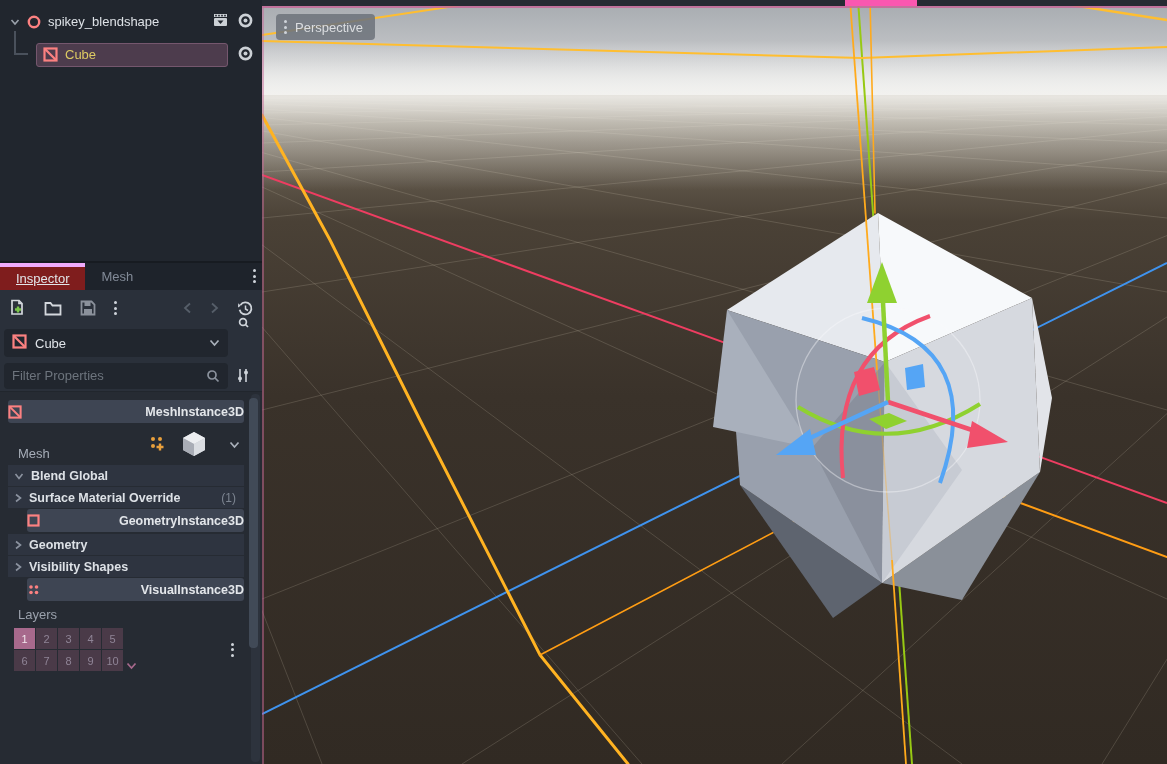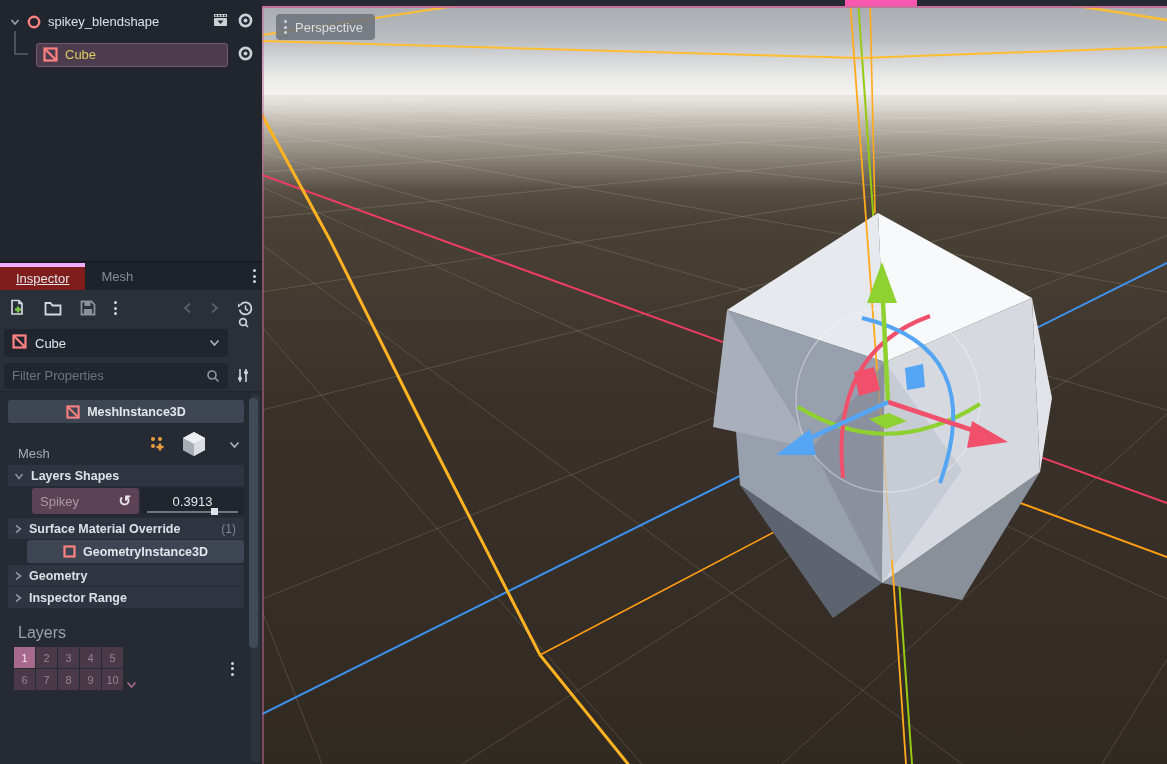--- a/index.html
+++ b/index.html
@@ -40,33 +40,33 @@
 
   .filtrow { height:32px; background:#2a303a; display:flex; align-items:center; padding:0 4px; border-bottom:1px solid #21262d; }
   .filter-box { flex:1; height:26px; background:#21262e; border-radius:4px; display:flex; align-items:center; padding:0 8px; }
   .filter-box input { flex:1; background:transparent; border:none; outline:none; color:#aeb4bd; font-size:13px; font-family:inherit; }
   .filter-box input::placeholder { color:#6d747d; }
 
   
   .ibody { flex:1; background:#262b33; position:relative; padding:8px 18px 0 8px; }
   .ibody .scrolltrack { position:absolute; right:2px; top:2px; bottom:2px; width:9px; background:#2d333d; border-radius:4px; }
   .ibody .scrollthumb { position:absolute; right:2px; top:4px; width:9px; height:250px; background:#414a57; border-radius:4px; }
-  .cat-bar { height:23px; background:#3e4553; border-radius:3px; display:flex; align-items:center; justify-content:center; gap:7px; color:#e3e6ea; font-size:12.5px; font-weight:bold; margin-bottom:2px; }
+  .cat-bar { height:23px; background:#3e4553; border-radius:3px; display:flex; align-items:center; justify-content:space-between; gap:7px; color:#e3e6ea; font-size:12.5px; font-weight:bold; margin-bottom:2px; }
   .cat-bar.indented { margin-left:19px; }
   .prop-row { height:40px; display:flex; align-items:center; color:#a6adb8; font-size:13px; padding-left:10px; }
   .prop-row .plabel { flex:1;margin-top:16px; }
   .section-row { height:21px; display:flex; align-items:center; background:#2e3440; margin-bottom:1px; font-size:12.5px; font-weight:bold; color:#dde1e6; padding-left:6px; gap:7px; }
   .section-row .count { margin-left:auto; margin-right:8px; color:#7d8591; font-weight:normal; font-size:12px; }
   .bs-row { height:26px; display:flex; align-items:stretch; margin:2px 0 4px 24px; }
   .bs-name { width:107px; background:#5c4254; border-radius:3px; display:flex; align-items:center; padding:0 8px; color:#a89ba3; font-size:13px; }
   .bs-name .revert { margin-left:auto; color:#e8e3e6; font-size:15px; font-weight:bold; }
   .bs-value { position:relative; flex:1; background:#21262e; border-radius:3px; margin-left:2px; display:flex; align-items:center; justify-content:center; color:#e3e6ea; font-size:13px; }
   .bs-track { position:absolute; left:6px; right:6px; bottom:1px; height:2px; background:#70767f; }
   .bs-handle { position:absolute; bottom:-2px; left:70%; width:7px; height:7px; background:#dfe2e6; }
-  .layers-label { height:20px; display:flex; align-items:center; color:#9aa1ac; font-size:16px; padding-left:10px; margin-top:15px; }
+  .layers-label { height:20px; display:flex; align-items:center; color:#9aa1ac; font-size:13px; padding-left:10px; margin-top:3px; }
   .layers-wrap { display:flex; align-items:center; margin-top:4px; }
   .layer-grid { display:grid; grid-template-columns:repeat(5,21px); grid-auto-rows:21px; gap:1px; margin-left:6px; }
   .layer-cell { background:#4a3a48; color:#8f8496; font-size:11px; display:flex; align-items:center; justify-content:center; }
   .layer-cell.active { background:#a7698c; color:#f2e6ed; }
   .layer-chevron { align-self:flex-end; margin:0 0 1px 3px; }
   .layers-menu { margin-left:auto; margin-right:10px; }
 
   
   .vdots { display:inline-flex; flex-direction:column; gap:2.5px; }
   .vdots i { width:3px; height:3px; border-radius:50%; background:#cfd4da; }
@@ -270,35 +270,23 @@
         <svg width="11" height="8" viewBox="0 0 11 8" style="margin-right:4px;">
             <path d="M1.5 1.5 L5.5 6 L9.5 1.5" stroke="#aab1bb" stroke-width="1.7" fill="none"></path>
           </svg>
       </div>
 
 
       <div class="section-row">
         <svg width="10" height="8" viewBox="0 0 10 8">
             <path d="M1.5 2 L5 6.5 L8.5 2" stroke="#8c93a0" stroke-width="1.6" fill="none"></path>
           </svg>
-        <span>Layers Shapes</span>
-      </div>
-
-      <div class="bs-row">
-        <div class="bs-name">
-          <span>Spikey</span>
-          <span class="revert">↺</span>
-        </div>
-        <div class="bs-value">
-          <span>0.3913</span>
-          <span class="bs-track">
-              <span class="bs-handle"></span>
-            </span>
-        </div>
-      </div>
+        <span>Blend Global</span>
+      </div>
+
 
       <div class="section-row">
         <svg width="8" height="10" viewBox="0 0 8 10">
             <path d="M2 1.5 L6.5 5 L2 8.5" stroke="#8c93a0" stroke-width="1.6" fill="none"></path>
           </svg>
         <span>Surface Material Override</span>
         <span class="count">(1)</span>
       </div>
 
       <div class="cat-bar indented">
@@ -311,23 +299,32 @@
       <div class="section-row">
         <svg width="8" height="10" viewBox="0 0 8 10">
             <path d="M2 1.5 L6.5 5 L2 8.5" stroke="#8c93a0" stroke-width="1.6" fill="none"></path>
           </svg>
         <span>Geometry</span>
       </div>
       <div class="section-row">
         <svg width="8" height="10" viewBox="0 0 8 10">
             <path d="M2 1.5 L6.5 5 L2 8.5" stroke="#8c93a0" stroke-width="1.6" fill="none"></path>
           </svg>
-        <span>Inspector Range</span>
-      </div>
-
+        <span>Visibility Shapes</span>
+      </div>
+
+      <div class="cat-bar indented">
+        <svg width="13" height="13" viewBox="0 0 13 13">
+            <circle cx="4" cy="4" r="1.8" fill="#fc8181"></circle>
+            <circle cx="9.5" cy="4" r="1.8" fill="#fc8181"></circle>
+            <circle cx="4" cy="9.5" r="1.8" fill="#fc8181"></circle>
+            <circle cx="9.5" cy="9.5" r="1.8" fill="#fc8181"></circle>
+          </svg>
+        <span>VisualInstance3D</span>
+      </div>
 
       <div class="layers-label">Layers</div>
 
       <div class="layers-wrap">
         <div class="layer-grid">
           <span class="layer-cell active">1</span>
           <span class="layer-cell">2</span>
           <span class="layer-cell">3</span>
           <span class="layer-cell">4</span>
           <span class="layer-cell">5</span>

